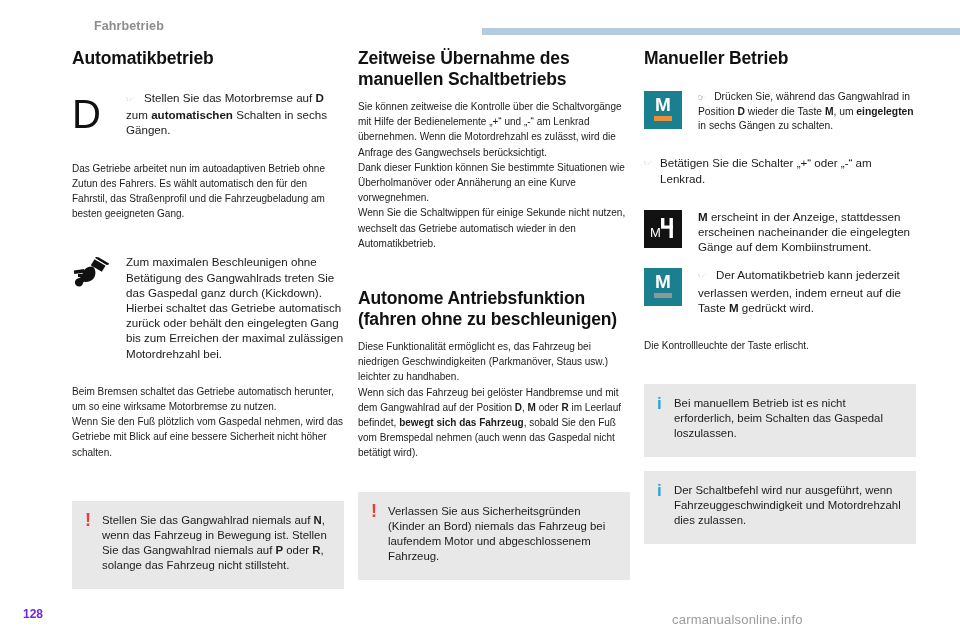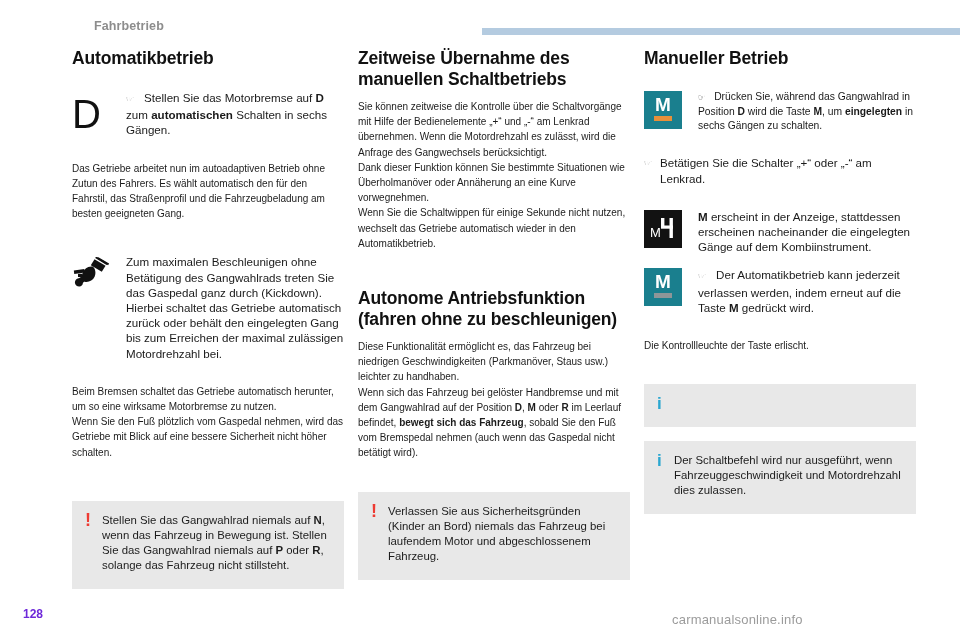--- a/index.html
+++ b/index.html
@@ -322,21 +322,21 @@
     <div class="spacer-10"></div>
 
     <div class="icon-block">
       <div class="icon-slot">
         <span class="m-button">
           <span class="m-letter">M</span>
           <span class="m-bar"></span>
         </span>
       </div>
       <div class="icon-body" style="font-size:10.3px; line-height:13.6px;">
-        <span class="hand-icon" style="display:inline; width:auto; margin-right:9px; font-size:8px;">☞</span><span>Drücken Sie, während das Gangwahlrad in Position </span><b>D</b><span> wird die Taste </span><b>M</b><span>, um </span><b>eingelegten</b><span> in sechs Gängen zu schalten.</span>
+        <span class="hand-icon" style="display:inline; width:auto; margin-right:9px; font-size:8px;">☞</span><span>Drücken Sie, während das Gangwahlrad in Position </span><b>D</b><span> wieder die Taste </span><b>M</b><span>, um </span><b>eingelegten</b><span> in sechs Gängen zu schalten.</span>
       </div>
     </div>
 
     <div class="spacer-10"></div>
 
 
     <div class="hand-row">
       <span class="hand-icon">☞</span>
       <span class="hand-text">Betätigen Sie die Schalter „+“ oder „-“ am Lenkrad.</span>
     </div>
@@ -377,20 +377,21 @@
     <div class="spacer-10"></div>
 
     <p class="body">Die Kontrollleuchte der Taste erlischt.</p>
 
     <div class="spacer-14"></div>
 
     <div class="callout">
       <div class="cal-icon">
         <span class="info-mark">i</span>
       </div>
+      <div class="cal-text">Bei manuellem Betrieb ist es nicht erforderlich, beim Schalten das Gaspedal loszulassen.</div>
     </div>
 
     <div class="callout">
       <div class="cal-icon">
         <span class="info-mark">i</span>
       </div>
       <div class="cal-text">Der Schaltbefehl wird nur ausgeführt, wenn Fahrzeuggeschwindigkeit und Motordrehzahl dies zulassen.</div>
     </div>
 
   </div>

